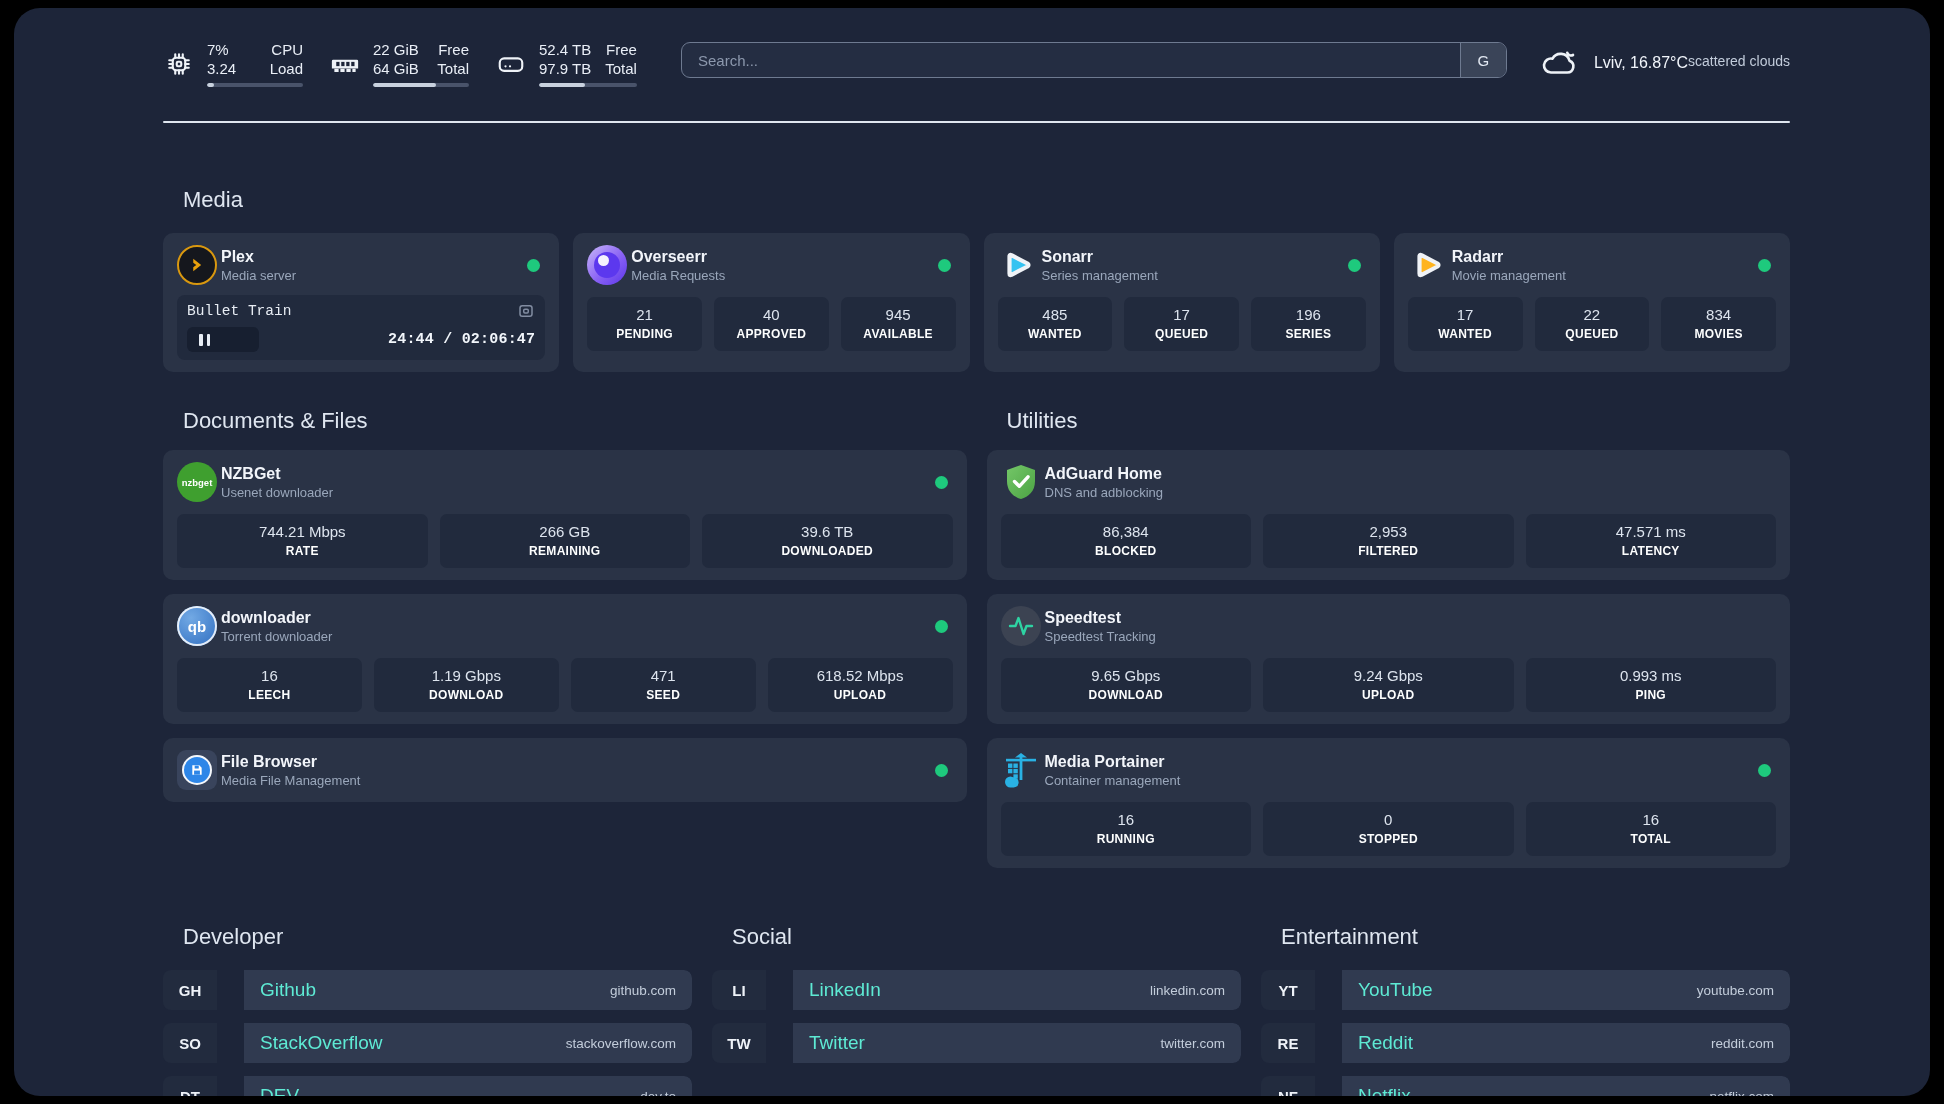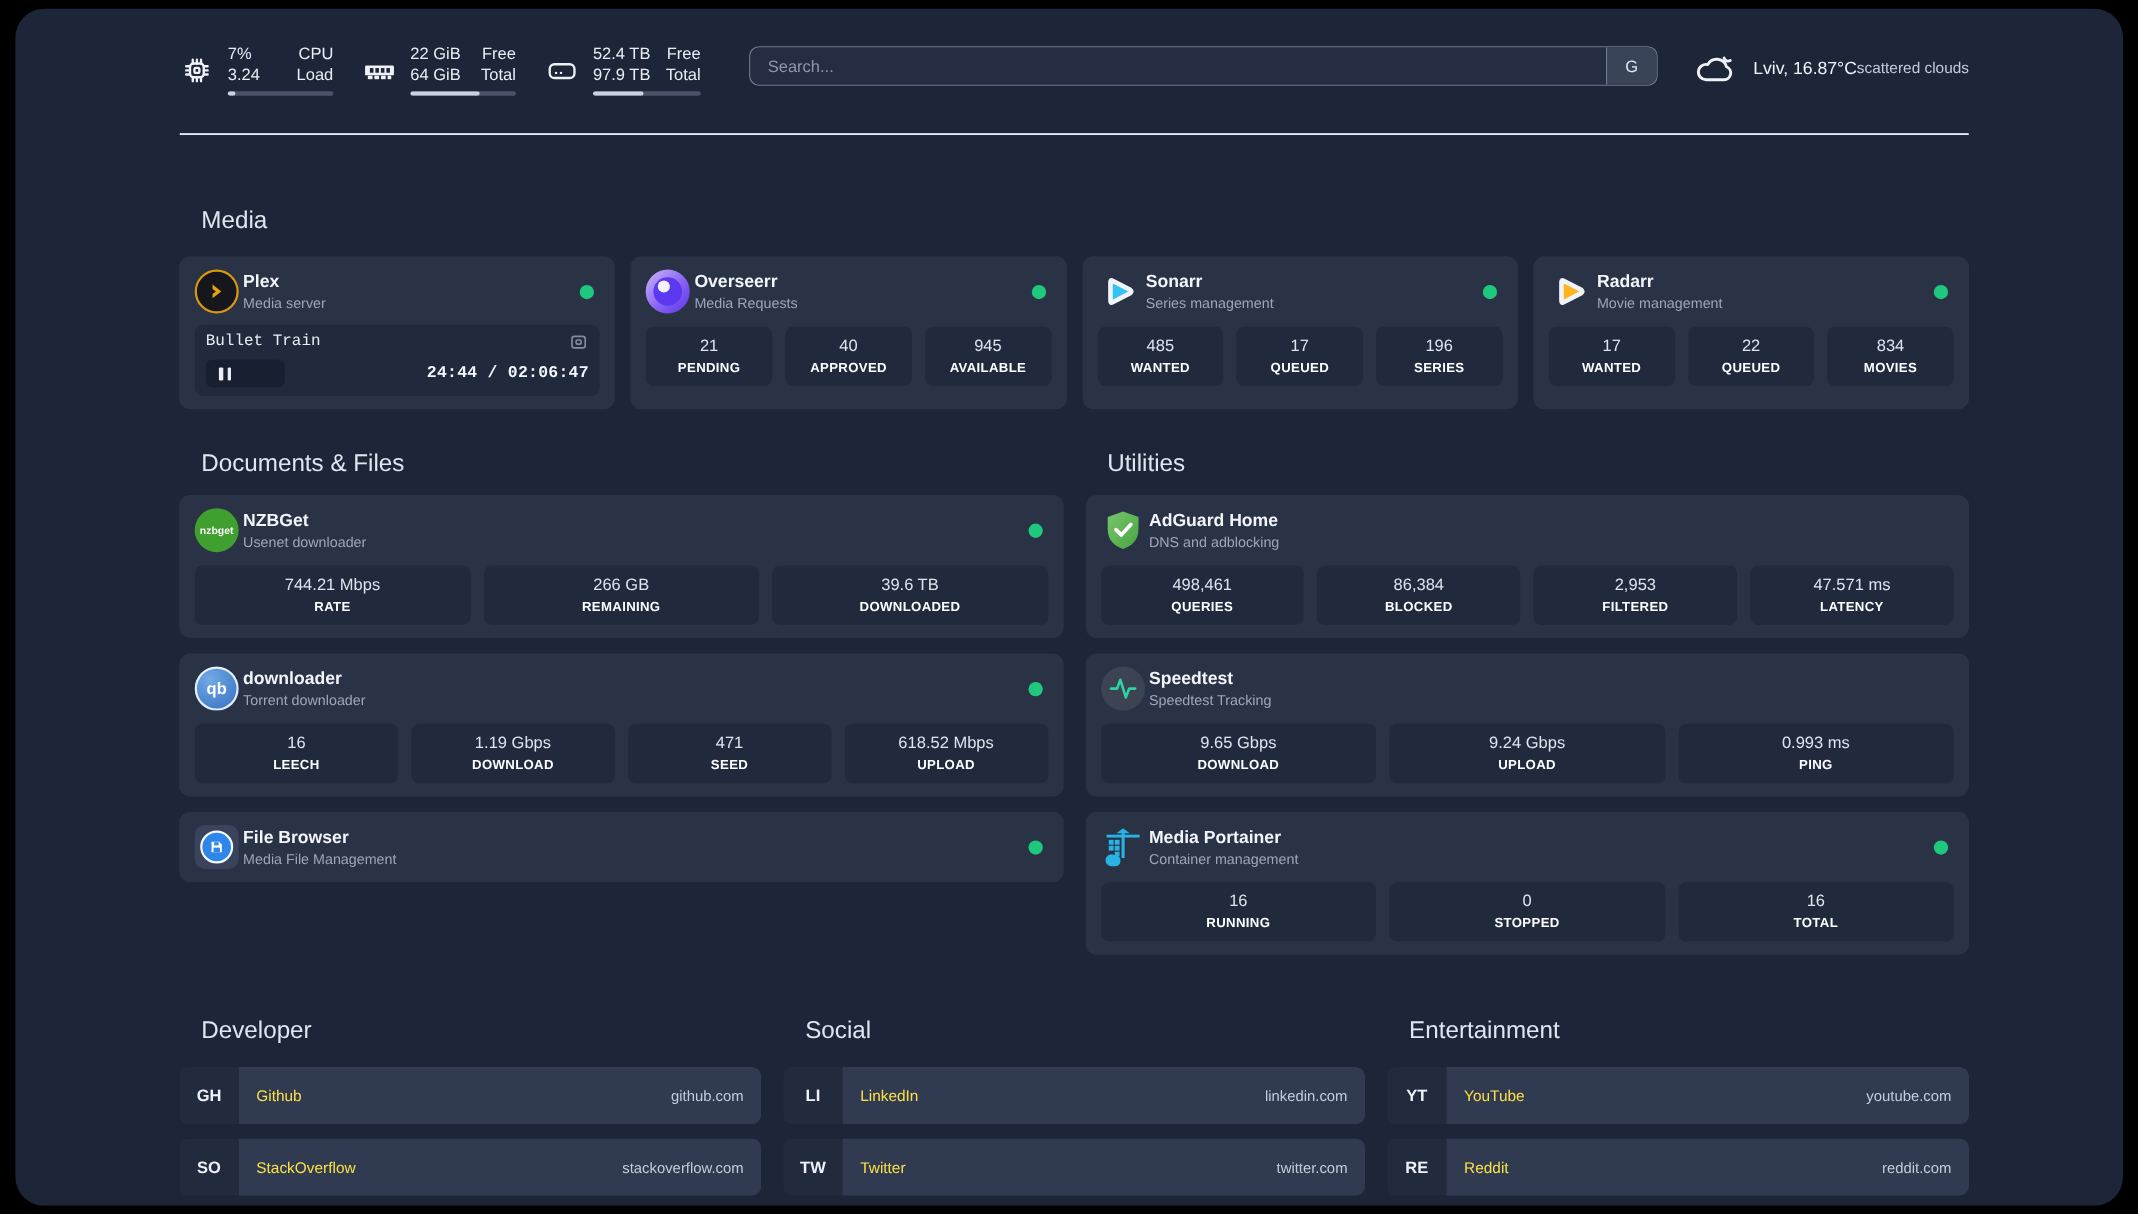--- a/index.html
+++ b/index.html
@@ -84,25 +84,25 @@
   .player-device { margin-left:auto; display:flex; align-items:center; opacity:.85; }
   .player-control-row { margin-top:7px; display:flex; align-items:center; }
   .pause-btn { width:72px; height:25px; background:#171f30; border:none; border-radius:6px;
                display:flex; align-items:center; justify-content:flex-start; padding-left:12px; gap:4px; cursor:pointer; }
   .pause-btn i { display:block; width:3.5px; height:12px; background:#e9eef6; border-radius:1px; }
   .playback-time { margin-left:auto; font-size:15px; font-weight:700; color:#f2f6fb; letter-spacing:.2px; }
 
   
   .bookmarks { margin-top:56px; display:grid; grid-template-columns:repeat(3,1fr); gap:20px; }
   .bm-col .section-title { margin-bottom:20px; }
-  .bm-row { display:flex; height:52px; border-radius:8px; overflow:hidden; margin-bottom:13px; cursor:pointer; }
+  .bm-row { display:flex; height:40px; border-radius:8px; overflow:hidden; margin-bottom:13px; cursor:pointer;gap:27px; }
   .bm-abbr { width:54px; background:#222b3e; color:#eef2f8; font-size:15px; font-weight:700;
              display:flex; align-items:center; justify-content:center; flex:0 0 auto; }
   .bm-body { flex:1; background:#303a50; display:flex; align-items:center; padding:0 16px; border-radius:0 8px 8px 0; }
-  .bm-name { font-size:14px; color:#fde047; }
+  .bm-name { font-size:19px; color:#5eead4; }
   .bm-domain { margin-left:auto; font-size:13.5px; color:#c3cddb; }
 </style>
 </head>
 <body>
 
 <div class="screen">
   <div class="page">
     <div class="content">
 
       <div class="header">
@@ -425,24 +425,20 @@
                       <path d="M13.5 19.5 L18.3 24.3 L27 14.8" fill="none" stroke="#fff" stroke-width="3.4" stroke-linecap="round" stroke-linejoin="round"></path>
                     </svg>
                   </span>
                   <div class="head-text">
                     <div class="app-title">AdGuard Home</div>
                     <div class="app-desc">DNS and adblocking</div>
                   </div>
                 </div>
                 <div class="tile-row">
                   <div class="tile">
-                    <div class="tile-value">498,461</div>
-                    <div class="tile-label">QUERIES</div>
-                  </div>
-                  <div class="tile">
                     <div class="tile-value">86,384</div>
                     <div class="tile-label">BLOCKED</div>
                   </div>
                   <div class="tile">
                     <div class="tile-value">2,953</div>
                     <div class="tile-label">FILTERED</div>
                   </div>
                   <div class="tile">
                     <div class="tile-value">47.571 ms</div>
                     <div class="tile-label">LATENCY</div>

